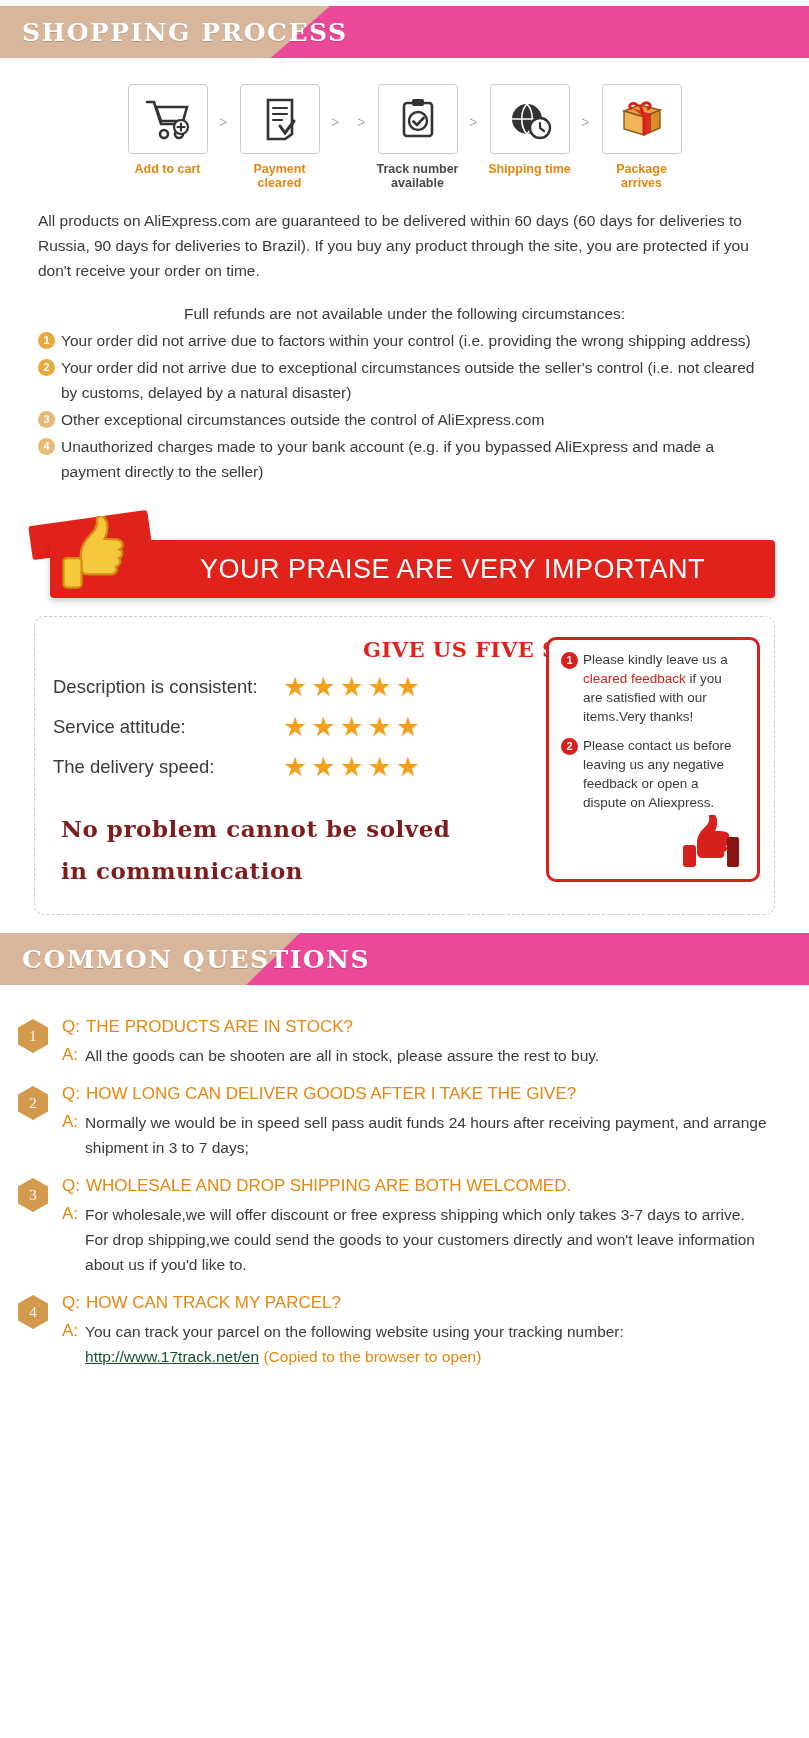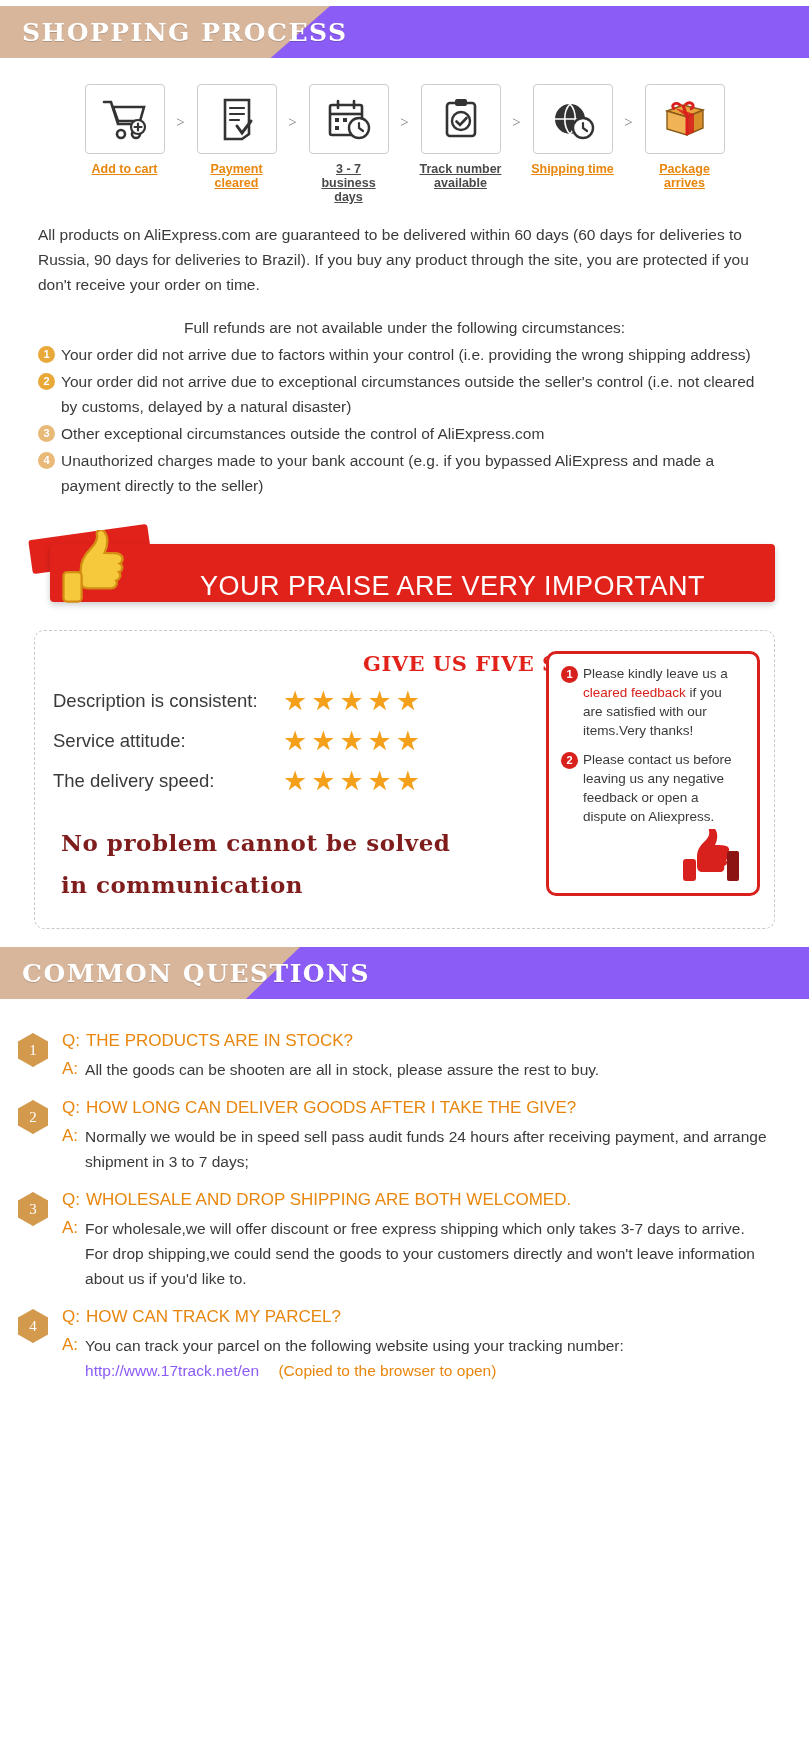--- a/index.html
+++ b/index.html
@@ -9,21 +9,21 @@
     background: #ffffff;
     font-family: "Liberation Sans", sans-serif;
     color: #333;
     -webkit-font-smoothing: antialiased;
   }
   .page { width: 809px; position: relative; overflow: hidden; }
 
   
   .banner {
     height: 52px;
-    background: #8b5cf6;
+    background: #ec4899;
     position: relative;
     display: flex;
     align-items: center;
     margin-top: 6px;
   }
   .banner .tan {
     position: absolute;
     left: 0; top: 0; bottom: 0;
     width: 330px;
     background: #d8b69c;
@@ -59,21 +59,20 @@
     border-radius: 4px;
     display: flex; align-items: center; justify-content: center;
     background: #fff;
   }
   .step-label {
     margin-top: 8px;
     color: #e8860d;
     font-size: 12.5px;
     line-height: 14px;
     font-weight: bold;
-    text-decoration: underline;
   }
   .step-label.dark { color: #4a4a4a; }
   .arrow {
     width: 26px;
     text-align: center;
     color: #777;
     font-size: 15px;
     padding-top: 30px;
     font-family: "Liberation Serif", serif;
   }
@@ -110,27 +109,27 @@
   .li-text { flex: 1; }
 
   
   .ribbon-wrap {
     position: relative;
     margin: 28px 24px 0 24px;
     height: 92px;
   }
   .ribbon {
     position: absolute;
-    left: 26px; right: 10px; top: 18px;
+    left: 26px; right: 10px; top: 28px;
     height: 58px;
     background: #e1221b;
     border-radius: 4px;
     box-shadow: 0 3px 6px rgba(0,0,0,0.2);
     display: flex;
-    align-items: flex-end;
+    align-items: center;
     justify-content: center;
   }
   .ribbon-text {
     color: #ffffff;
     font-size: 27px;
     letter-spacing: 0.5px;
     padding-left: 80px;
   }
   .ribbon-tail {
     position: absolute;
@@ -244,22 +243,22 @@
     font-size: 17px;
     line-height: 24px;
     margin-right: 7px;
     flex: 0 0 auto;
   }
   .a-text {
     font-size: 15.5px;
     line-height: 25px;
     color: #3a3a3a;
   }
-  .a-text .link { color: #8b5cf6; }
-  .a-text .note { color: #e8860d; margin-left: 15px; }
+  .a-text .link { color: #14532d; text-decoration: underline; }
+  .a-text .note { color: #e8860d; }
 
   svg { display: block; }
 </style>
 </head>
 <body>
 
 <div class="page">
 
   <div class="banner">
     <div class="tan"></div>
@@ -290,38 +289,20 @@
           <path d="M8 4 h24 v34 l-7 5 -17 0 z" fill="none" stroke="#333" stroke-width="2.6"></path>
           <path d="M13 12 h14 M13 18 h14 M13 24 h9" stroke="#333" stroke-width="2.2" stroke-linecap="round"></path>
           <path d="M20 30 l5 7 9 -12" fill="none" stroke="#333" stroke-width="3" stroke-linecap="round"></path>
         </svg>
       </div>
       <div class="step-label">Payment cleared</div>
     </div>
 
     <div class="arrow">&gt;</div>
 
-    <div class="step">
-      <div class="step-box">
-        <svg width="46" height="44" viewBox="0 0 46 44">
-          <rect x="4" y="8" width="32" height="30" rx="2" fill="none" stroke="#333" stroke-width="2.6"></rect>
-          <path d="M4 17 h32" stroke="#333" stroke-width="2.6"></path>
-          <path d="M12 4 v7 M28 4 v7" stroke="#333" stroke-width="2.6" stroke-linecap="round"></path>
-          <rect x="9" y="21" width="4" height="4" fill="#333"></rect>
-          <rect x="17" y="21" width="4" height="4" fill="#333"></rect>
-          <rect x="9" y="29" width="4" height="4" fill="#333"></rect>
-          <circle cx="33" cy="31" r="10" fill="#fff" stroke="#333" stroke-width="2.4"></circle>
-          <path d="M33 26 v5 l4 3" stroke="#333" stroke-width="2.2" fill="none" stroke-linecap="round"></path>
-        </svg>
-      </div>
-      <div class="step-label dark">
-        <span>3 - 7</span><br>
-        <span>business days</span>
-      </div>
-    </div>
 
     <div class="arrow">&gt;</div>
 
     <div class="step">
       <div class="step-box">
         <svg width="38" height="46" viewBox="0 0 38 46">
           <rect x="5" y="7" width="28" height="33" rx="3" fill="none" stroke="#333" stroke-width="2.6"></rect>
           <rect x="13" y="3" width="12" height="7" rx="2" fill="#333"></rect>
           <circle cx="19" cy="25" r="9" fill="none" stroke="#333" stroke-width="2.4"></circle>
           <path d="M14.5 25.5 l3.5 3.5 6.5 -7" fill="none" stroke="#333" stroke-width="2.6" stroke-linecap="round"></path>

